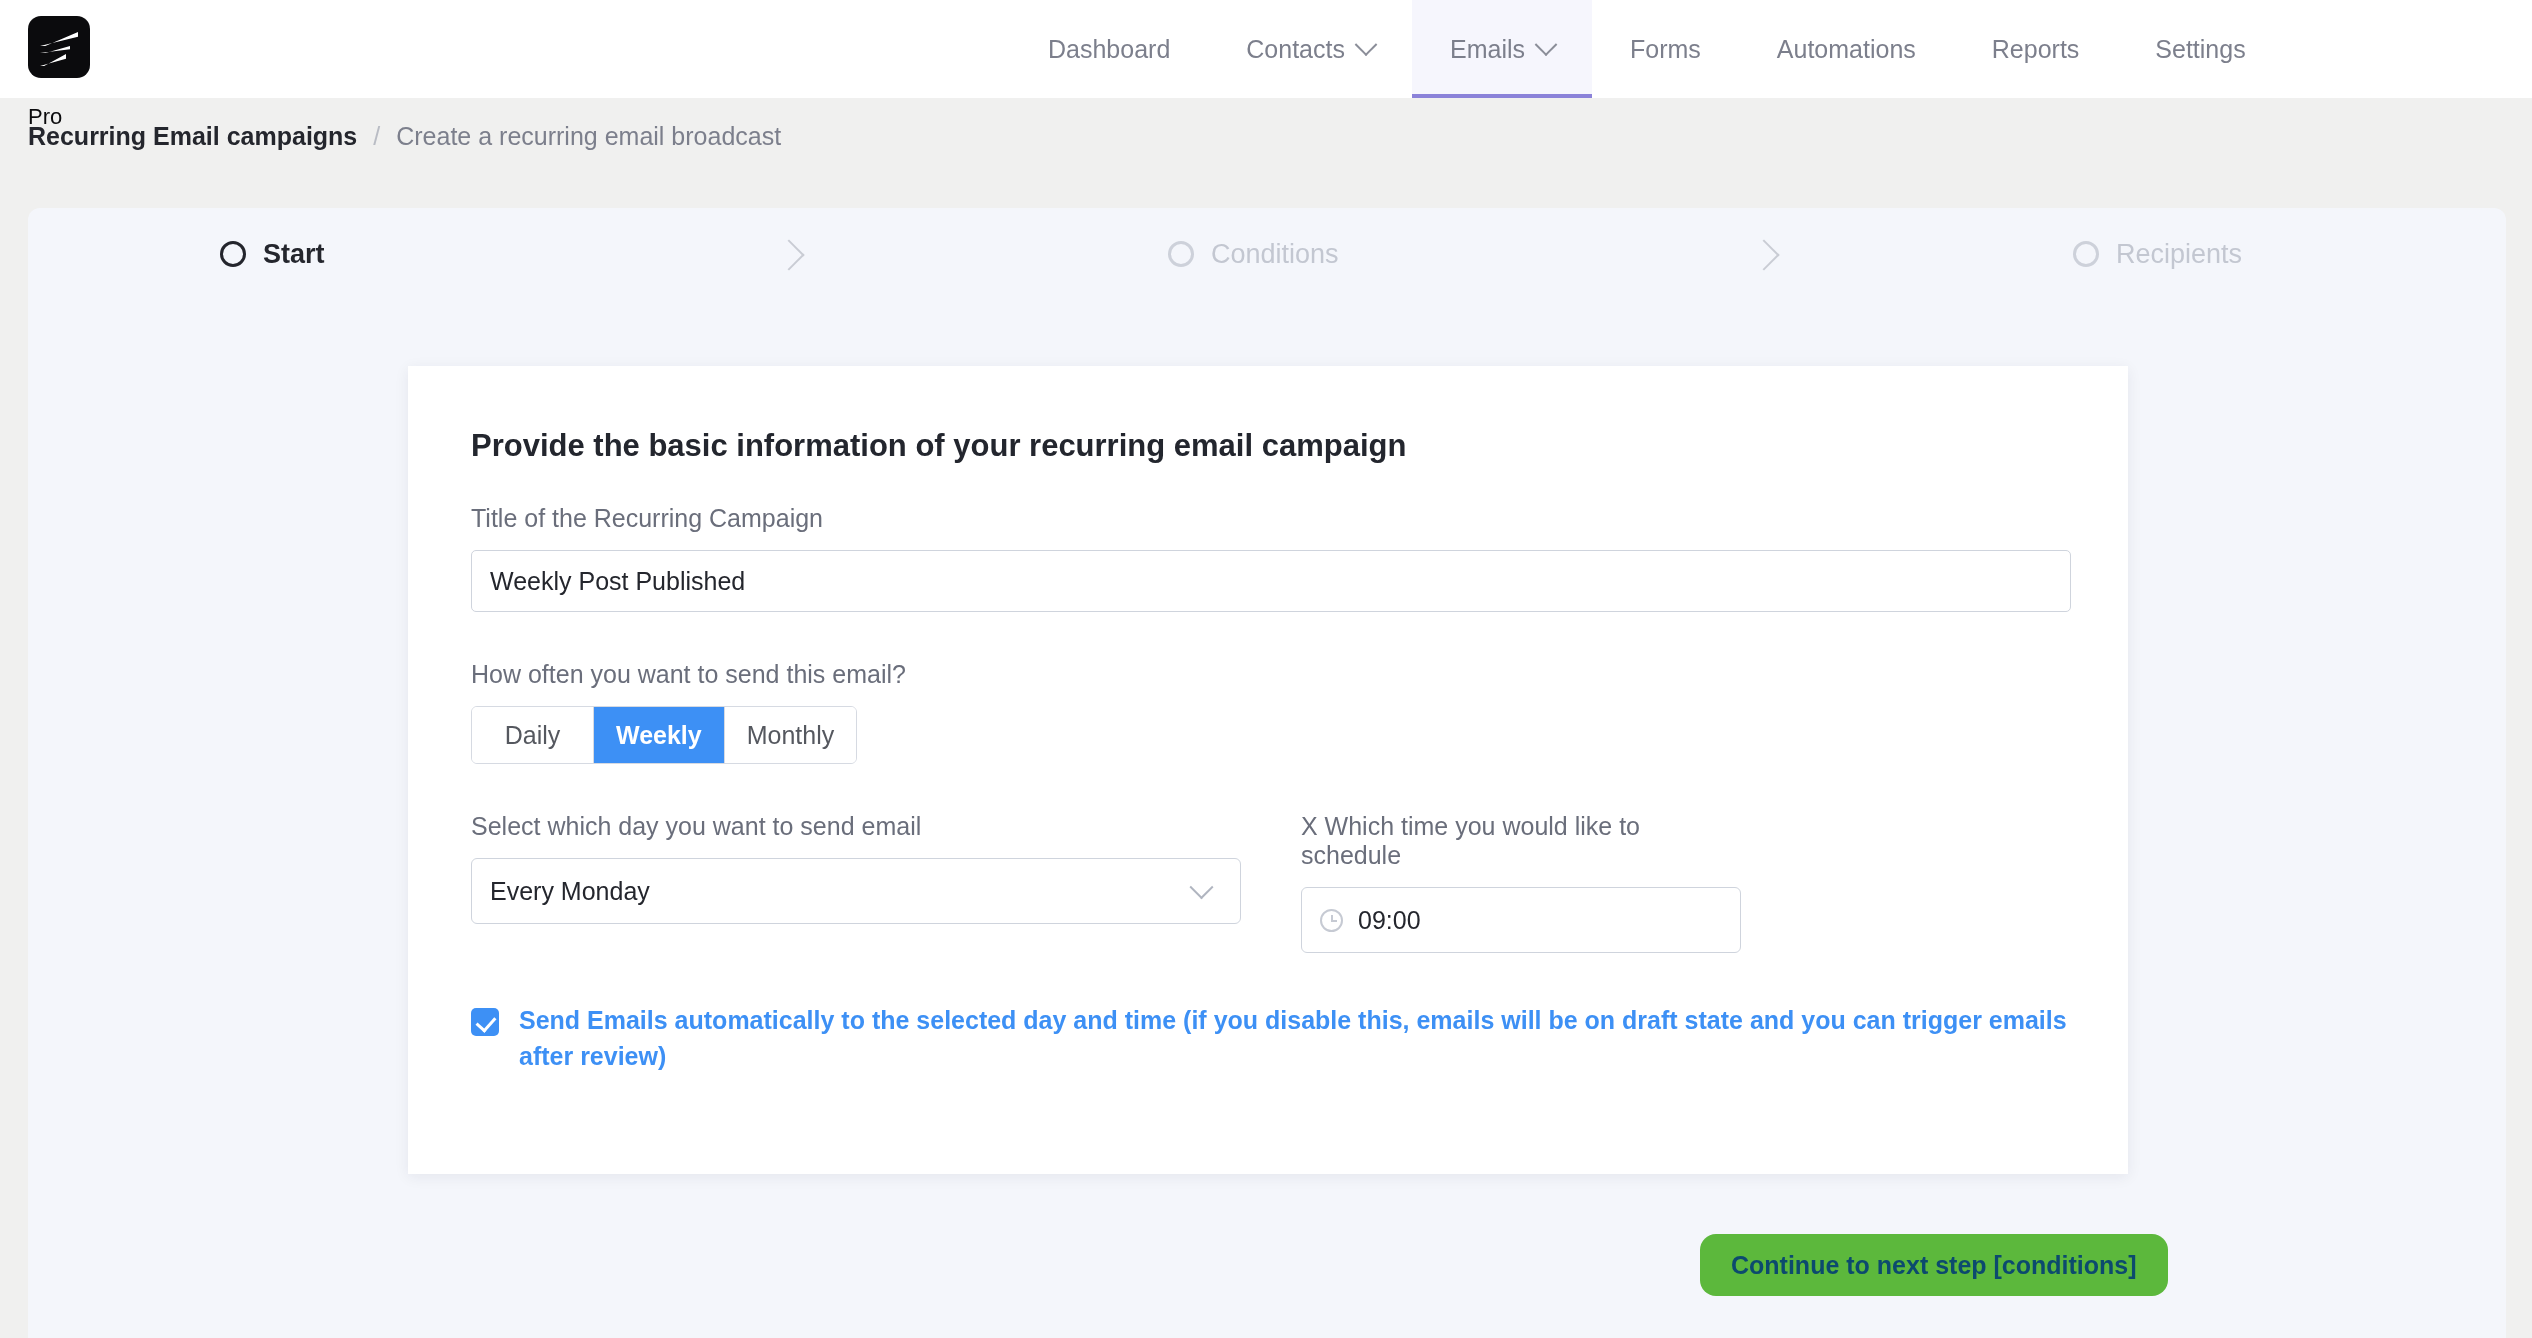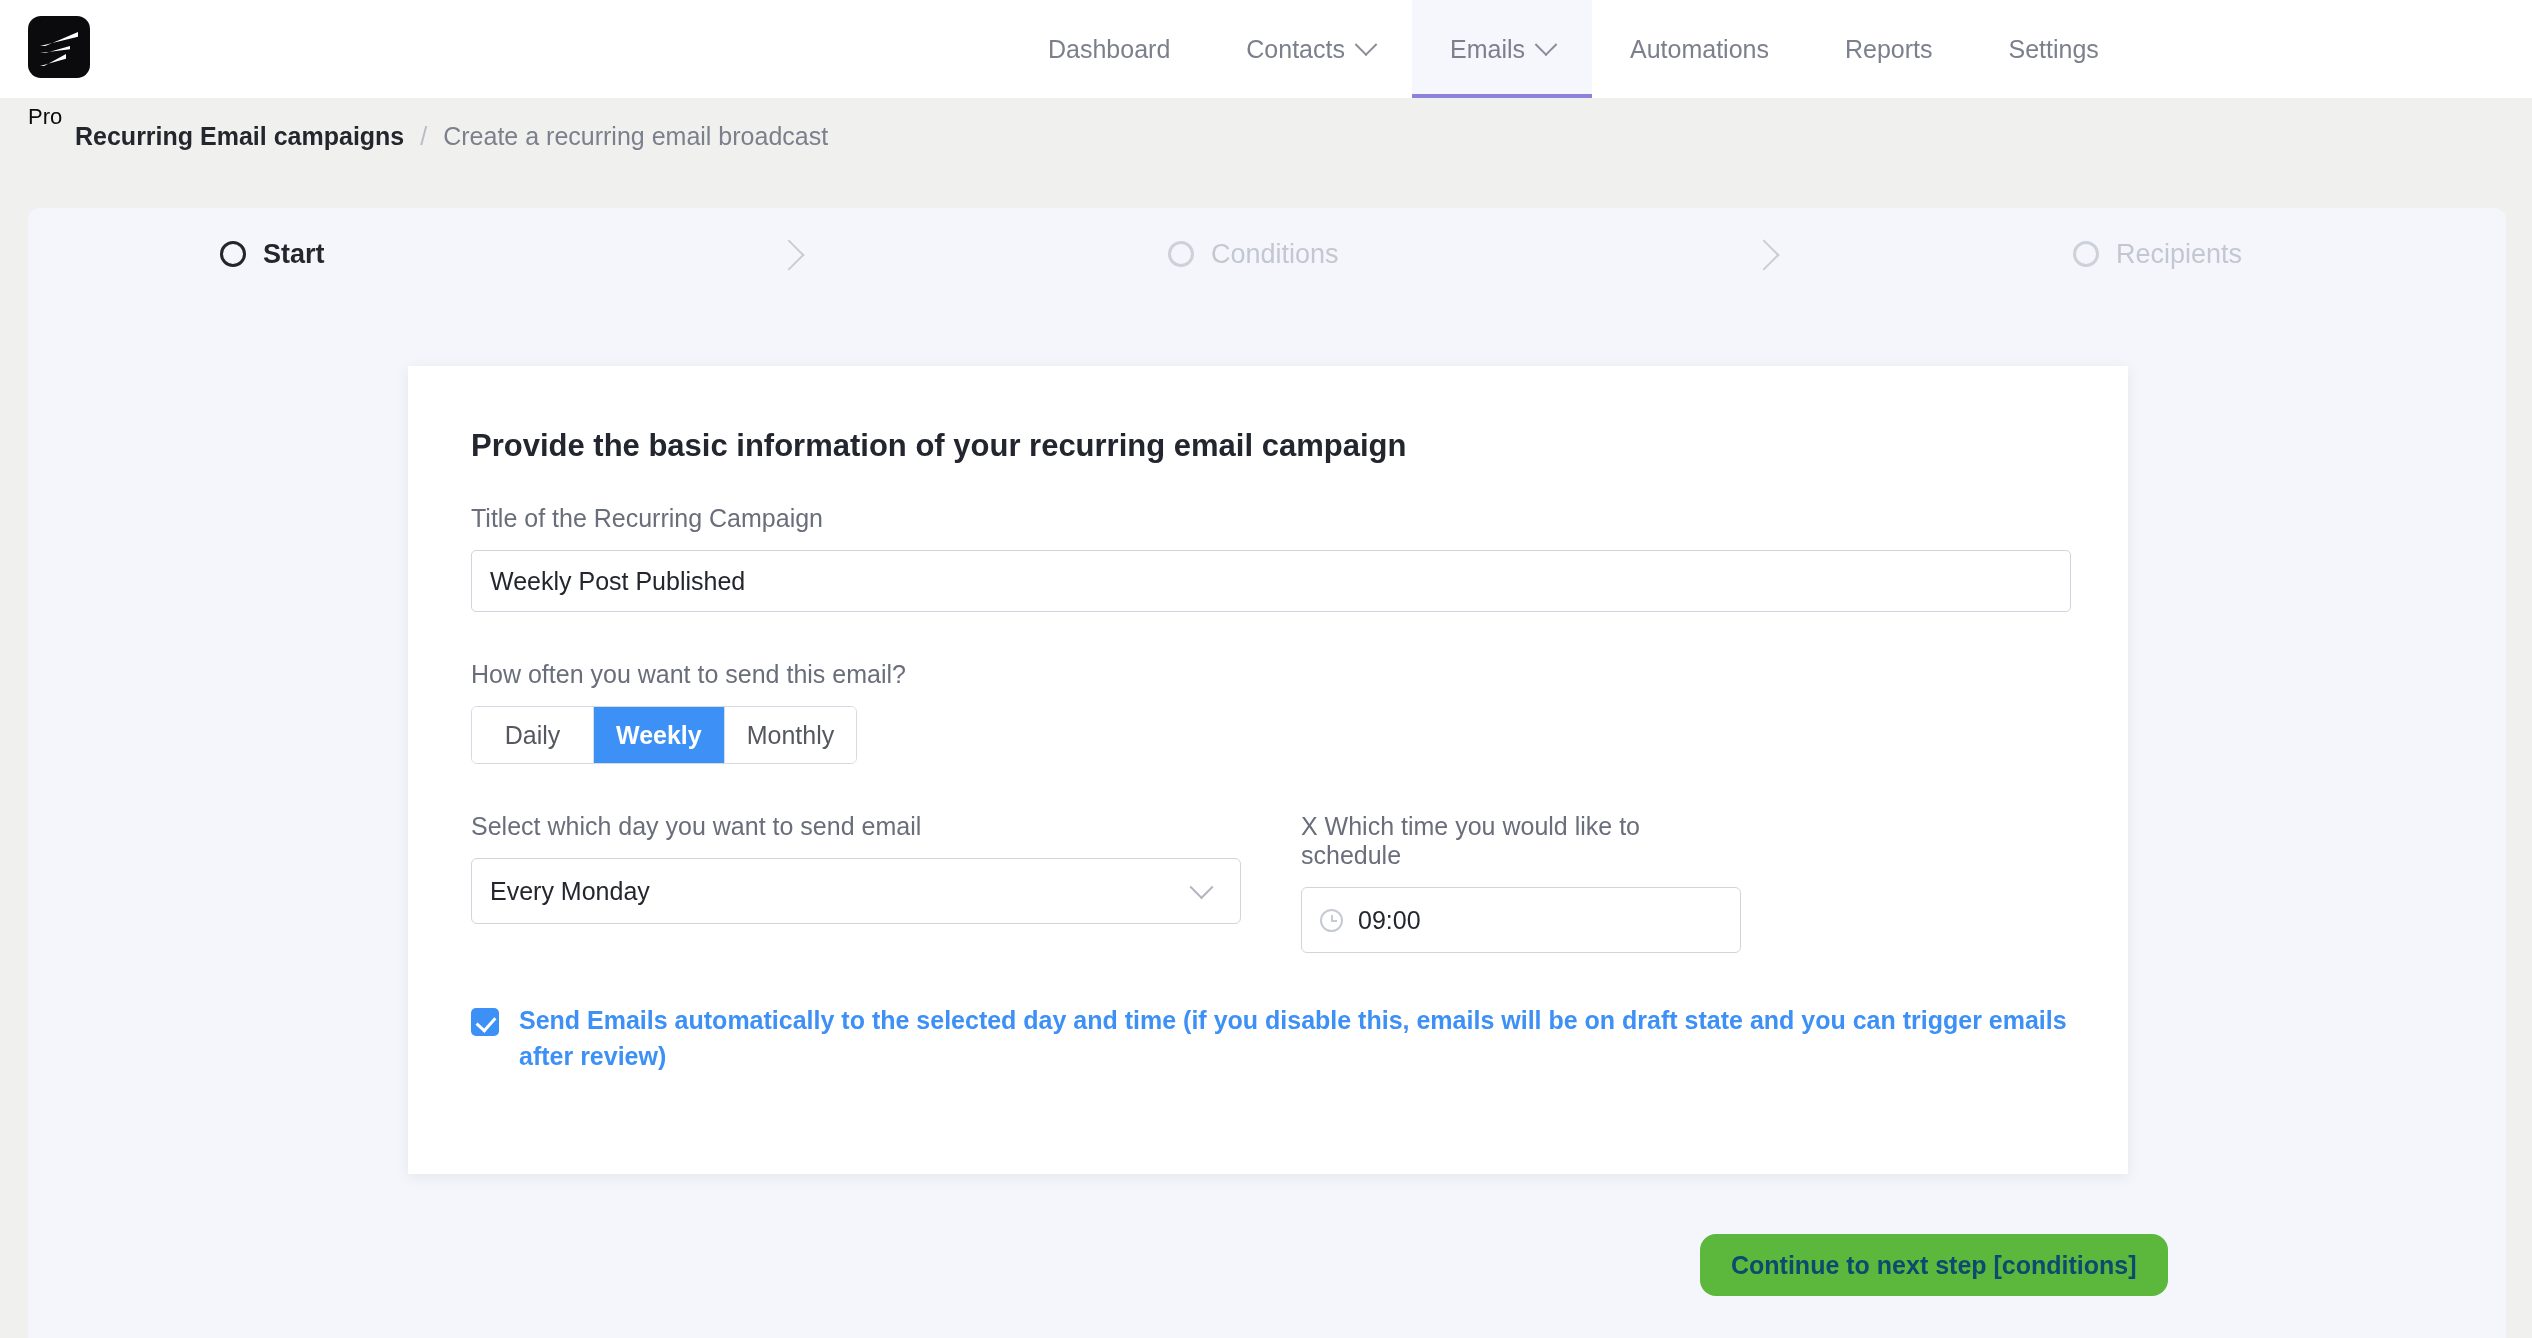--- a/index.html
+++ b/index.html
@@ -111,21 +111,21 @@
   
   .breadcrumb {
     height: 76px;
     display: flex;
     align-items: center;
     padding-left: 28px;
     gap: 16px;
     background: #f0f0ef;
     font-size: 25px;
   }
-  .bc-current { font-weight: bold; color: #24262d; margin-left: 47px; }
+  .bc-current { font-weight: bold; color: #24262d; }
   .bc-sep { color: #b9bcc4; }
   .bc-sub { color: #7c7f8c; }
 
   
   .panel {
     position: absolute;
     left: 28px;
     top: 208px;
     width: 2478px;
     height: 1136px;
@@ -378,20 +378,23 @@
     <div class="nav-item">
       <span>Dashboard</span>
     </div>
     <div class="nav-item">
       <span>Contacts</span>
       <span class="chev"></span>
     </div>
     <div class="nav-item active">
       <span>Emails</span>
       <span class="chev"></span>
+    </div>
+    <div class="nav-item">
+      <span>Forms</span>
     </div>
     <div class="nav-item">
       <span>Automations</span>
     </div>
     <div class="nav-item">
       <span>Reports</span>
     </div>
     <div class="nav-item">
       <span>Settings</span>
     </div>

